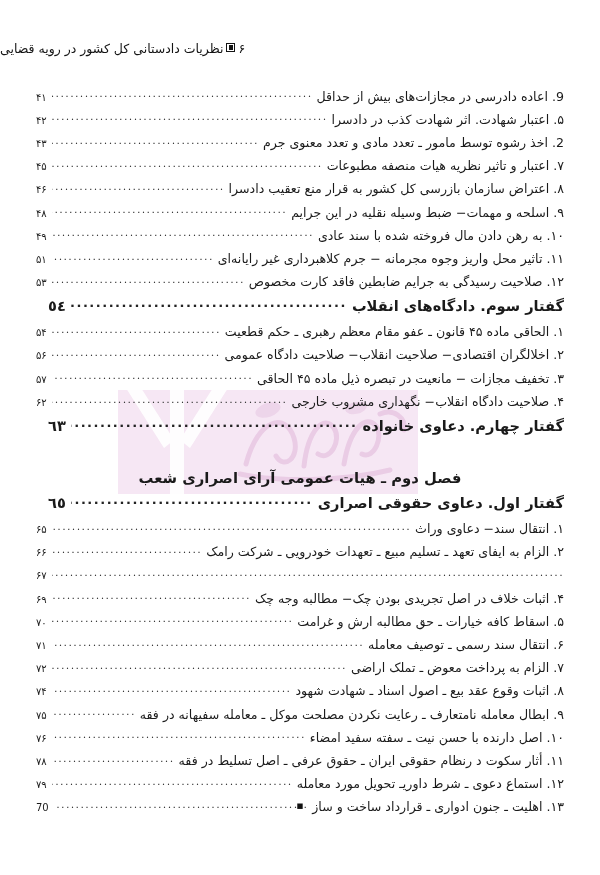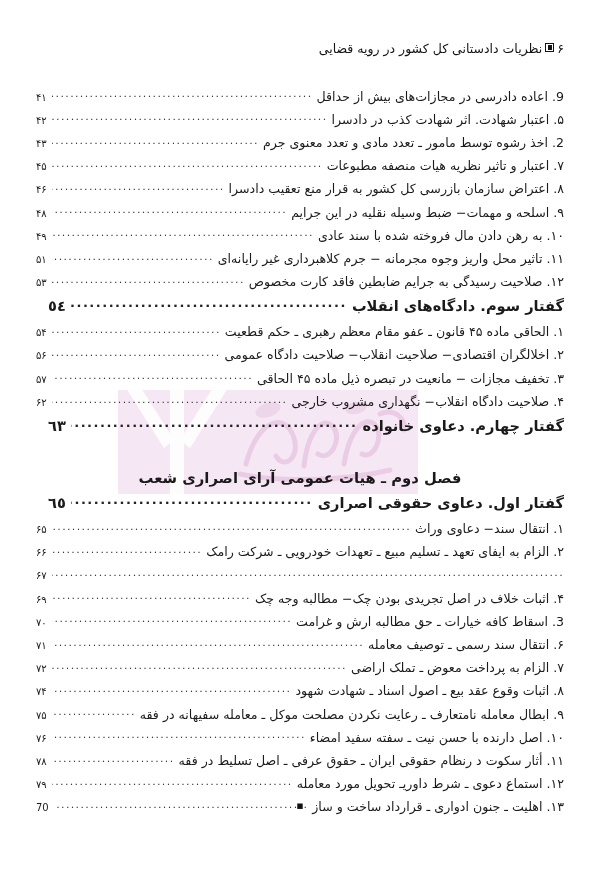--- a/index.html
+++ b/index.html
@@ -35,21 +35,21 @@
     pointer-events: none;
   }
   .watermark svg { display: block; width: 100%; height: 100%; }
 
   
   .running-header {
     position: absolute;
     top: 41px;
     left: 0;
     right: 36px;
-    text-align: right;
+    text-align: left;
     direction: rtl;
     font-size: 12.5px;
     color: #141414;
     letter-spacing: 0;
     z-index: 3;
   }
   .running-header .hdr-inner {
     display: inline-block;
     direction: rtl;
     unicode-bidi: isolate;
@@ -295,21 +295,21 @@
         <div class="row">
           <span class="leader"></span>
           <span class="pg">۶۷</span>
         </div>
         <div class="row">
           <span class="txt">۴. اثبات خلاف در اصل تجریدی بودن چک− مطالبه وجه چک</span>
           <span class="leader"></span>
           <span class="pg">۶۹</span>
         </div>
         <div class="row">
-          <span class="txt">3. اسقاط کافه خیارات ـ حق مطالبه ارش و غرامت</span>
+          <span class="txt">۵. اسقاط کافه خیارات ـ حق مطالبه ارش و غرامت</span>
           <span class="leader"></span>
           <span class="pg">۷۰</span>
         </div>
         <div class="row">
           <span class="txt">۶. انتقال سند رسمی ـ توصیف معامله</span>
           <span class="leader"></span>
           <span class="pg">۷۱</span>
         </div>
         <div class="row">
           <span class="txt">۷. الزام به پرداخت معوض ـ تملک اراضی</span>

